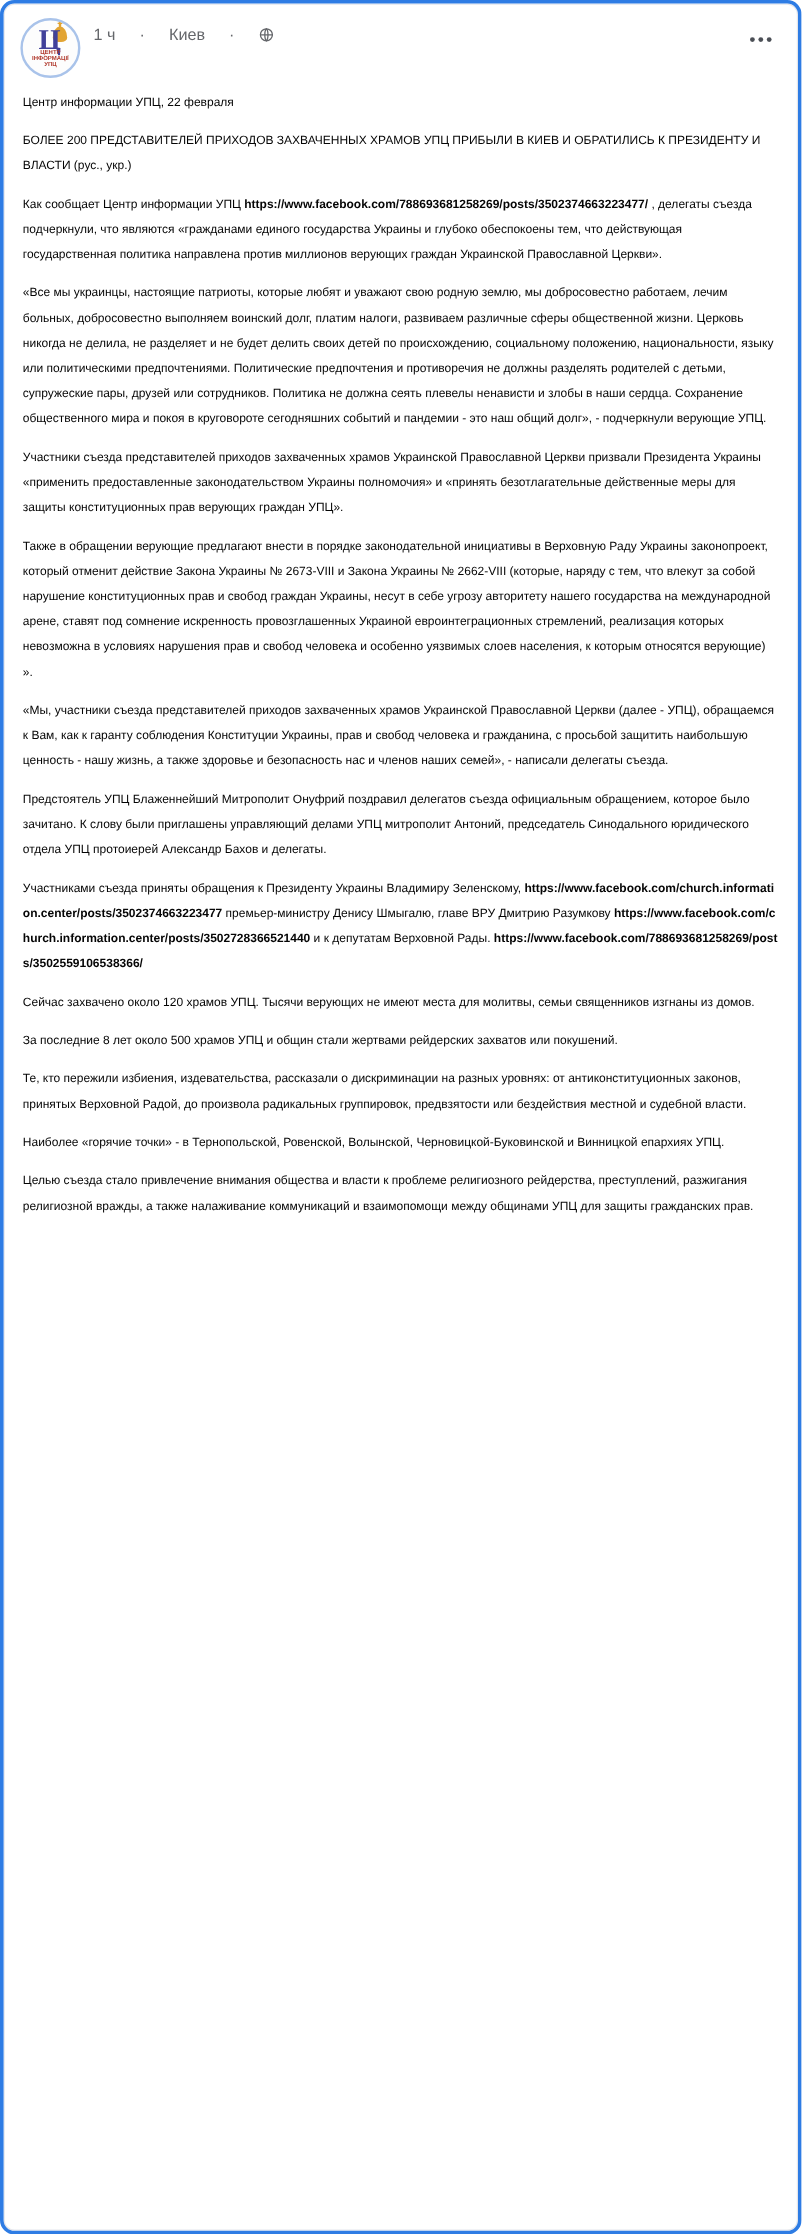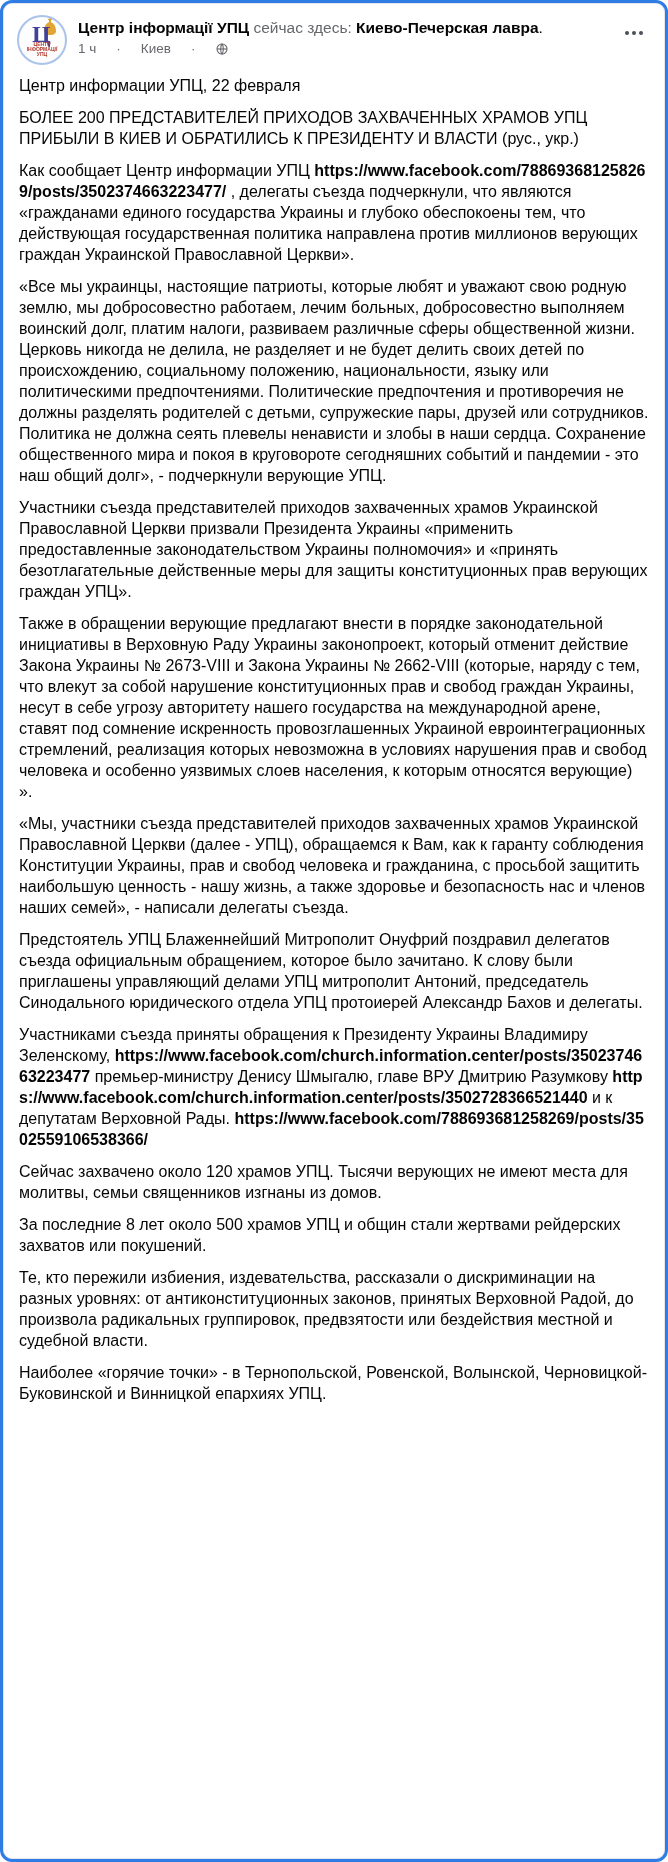--- a/index.html
+++ b/index.html
@@ -130,21 +130,21 @@
   }
   .more-btn span {
     width: 4px;
     height: 4px;
     border-radius: 50%;
     background: #4b4f56;
   }
   
   .post-body {
     padding: 6px 16px 14px 16px;
-    font-size: 16px;
+    font-size: 10px;
     line-height: 21px;
     color: #050505;
   }
   .post-paragraph {
     margin: 0 0 11px 0;
     word-wrap: break-word;
   }
   .post-paragraph:last-child { margin-bottom: 0; }
   .post-link {
     font-weight: 700;
@@ -165,25 +165,20 @@
       <span class="av-cross"></span>
       <span class="av-letter">Ц</span>
       <span class="av-caption">
         <span>ЦЕНТР</span><br>
         <span>ІНФОРМАЦІЇ</span><br>
         <span>УПЦ</span>
       </span>
     </div>
 
     <div class="header-texts">
-      <div class="name-line">
-        <span class="bold-link">Центр інформації УПЦ</span>
-        <span class="gray">сейчас здесь:</span>
-        <span class="bold-link">Киево-Печерская лавра</span><span>.</span>
-      </div>
       <div class="meta-line">
         <span class="meta-link">1 ч</span>
         <span>·</span>
         <span class="meta-link">Киев</span>
         <span>·</span>
         <span class="globe">
           <svg width="12" height="12" viewBox="0 0 24 24" fill="none" stroke="#65676b" stroke-width="2.2">
             <circle cx="12" cy="12" r="10"></circle>
             <path d="M2 12h20"></path>
             <path d="M12 2c3.5 3 3.5 17 0 20c-3.5-3-3.5-17 0-20z"></path>
@@ -206,15 +201,16 @@
       <p class="post-paragraph"><span>«Все мы украинцы, настоящие патриоты, которые любят и уважают свою родную землю, мы добросовестно работаем, лечим больных, добросовестно выполняем воинский долг, платим налоги, развиваем различные сферы общественной жизни. Церковь никогда не делила, не разделяет и не будет делить своих детей по происхождению, социальному положению, национальности, языку или политическими предпочтениями. Политические предпочтения и противоречия не должны разделять родителей с детьми, супружеские пары, друзей или сотрудников. Политика не должна сеять плевелы ненависти и злобы в наши сердца. Сохранение общественного мира и покоя в круговороте сегодняшних событий и пандемии - это наш общий долг», - подчеркнули верующие УПЦ.</span></p>
       <p class="post-paragraph"><span>Участники съезда представителей приходов захваченных храмов Украинской Православной Церкви призвали Президента Украины «применить предоставленные законодательством Украины полномочия» и «принять безотлагательные действенные меры для защиты конституционных прав верующих граждан УПЦ».</span></p>
       <p class="post-paragraph"><span>Также в обращении верующие предлагают внести в порядке законодательной инициативы в Верховную Раду Украины законопроект, который отменит действие Закона Украины № 2673-VIII и Закона Украины № 2662-VIII (которые, наряду с тем, что влекут за собой нарушение конституционных прав и свобод граждан Украины, несут в себе угрозу авторитету нашего государства на международной арене, ставят под сомнение искренность провозглашенных Украиной евроинтеграционных стремлений, реализация которых невозможна в условиях нарушения прав и свобод человека и особенно уязвимых слоев населения, к которым относятся верующие) ».</span></p>
       <p class="post-paragraph"><span>«Мы, участники съезда представителей приходов захваченных храмов Украинской Православной Церкви (далее - УПЦ), обращаемся к Вам, как к гаранту соблюдения Конституции Украины, прав и свобод человека и гражданина, с просьбой защитить наибольшую ценность - нашу жизнь, а также здоровье и безопасность нас и членов наших семей», - написали делегаты съезда.</span></p>
       <p class="post-paragraph"><span>Предстоятель УПЦ Блаженнейший Митрополит Онуфрий поздравил делегатов съезда официальным обращением, которое было зачитано. К слову были приглашены управляющий делами УПЦ митрополит Антоний, председатель Синодального юридического отдела УПЦ протоиерей Александр Бахов и делегаты.</span></p>
       <p class="post-paragraph"><span>Участниками съезда приняты обращения к Президенту Украины Владимиру Зеленскому, </span><span class="post-link">https://www.facebook.com/church.information.center/posts/3502374663223477</span><span> премьер-министру Денису Шмыгалю, главе ВРУ Дмитрию Разумкову </span><span class="post-link">https://www.facebook.com/church.information.center/posts/3502728366521440</span><span> и к депутатам Верховной Рады. </span><span class="post-link">https://www.facebook.com/788693681258269/posts/3502559106538366/</span></p>
       <p class="post-paragraph"><span>Сейчас захвачено около 120 храмов УПЦ. Тысячи верующих не имеют места для молитвы, семьи священников изгнаны из домов.</span></p>
       <p class="post-paragraph"><span>За последние 8 лет около 500 храмов УПЦ и общин стали жертвами рейдерских захватов или покушений.</span></p>
       <p class="post-paragraph"><span>Те, кто пережили избиения, издевательства, рассказали о дискриминации на разных уровнях: от антиконституционных законов, принятых Верховной Радой, до произвола радикальных группировок, предвзятости или бездействия местной и судебной власти.</span></p>
       <p class="post-paragraph"><span>Наиболее «горячие точки» - в Тернопольской, Ровенской, Волынской, Черновицкой-Буковинской и Винницкой епархиях УПЦ.</span></p>
+      <p class="post-paragraph"><span>Целью съезда стало привлечение внимания общества и власти к проблеме религиозного рейдерства, преступлений, разжигания религиозной вражды, а также налаживание коммуникаций и взаимопомощи между общинами УПЦ для защиты гражданских прав.</span></p>
     </div>
 
 </div>
 
 </body></html>

